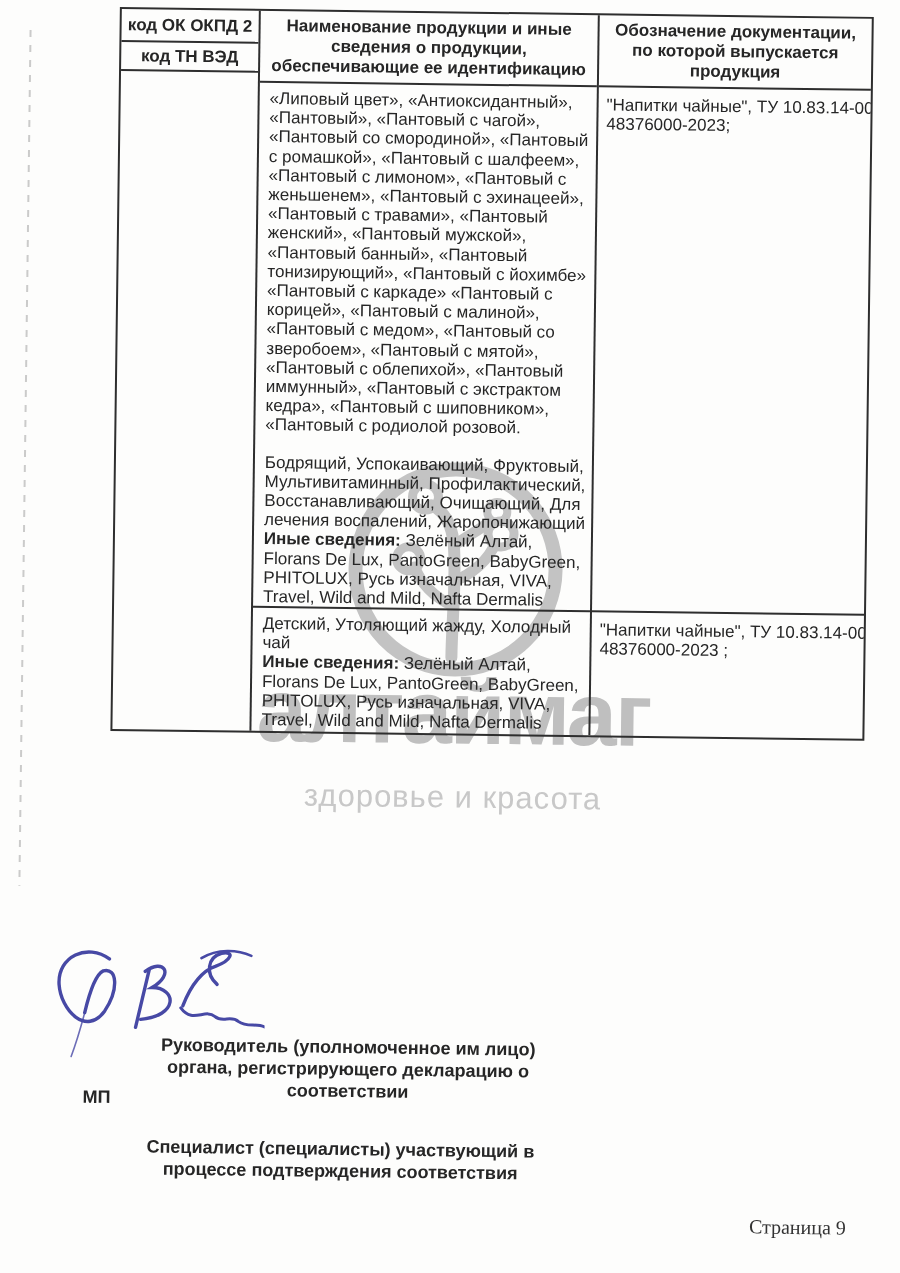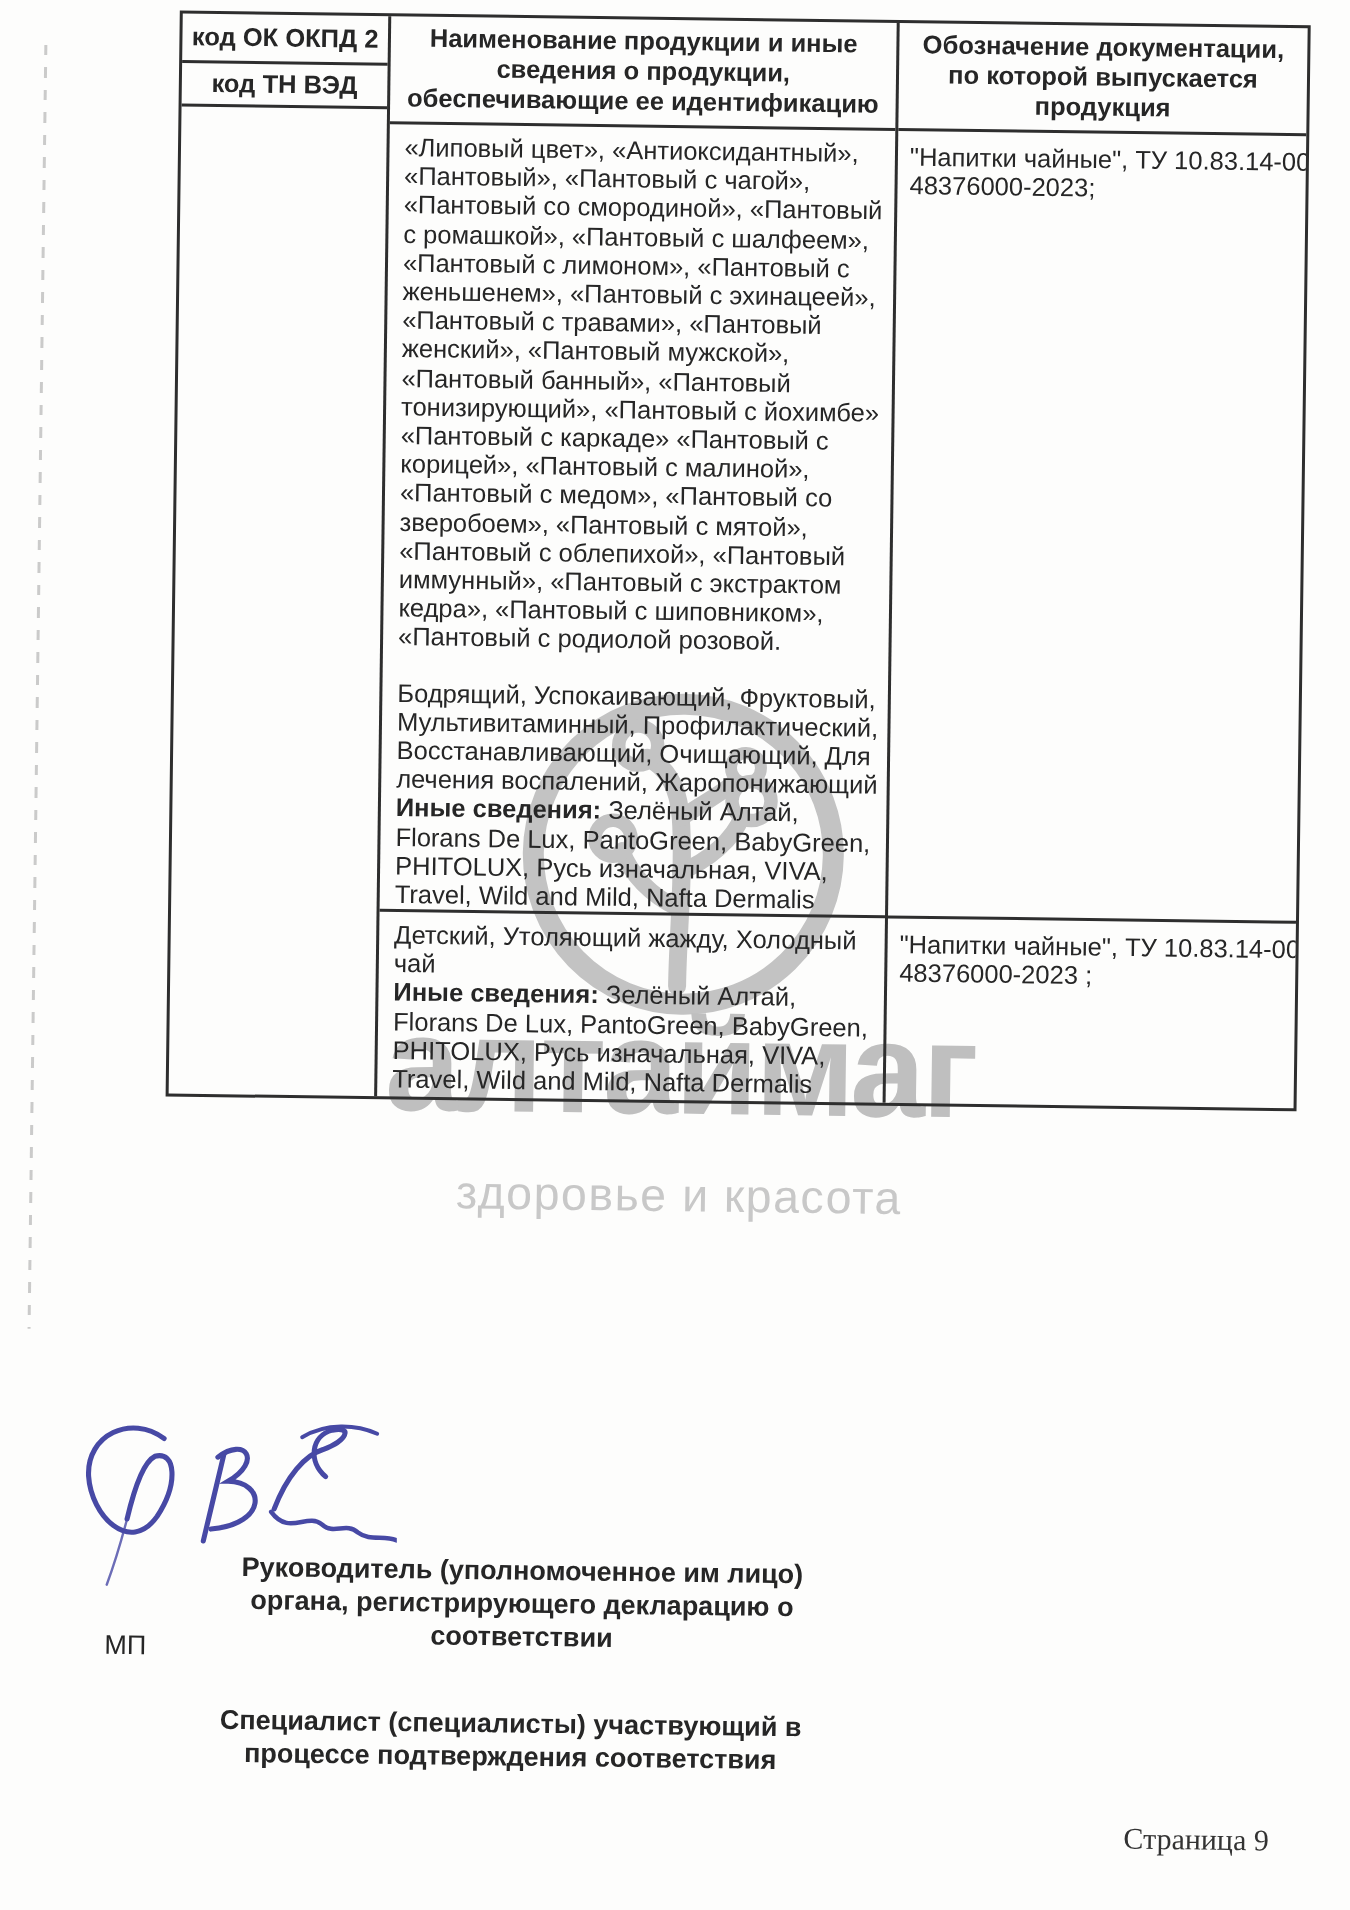--- a/index.html
+++ b/index.html
@@ -53,21 +53,21 @@
     padding:6px 2px 0 10px;white-space:nowrap;overflow:hidden;
   }
   .bcell.r1{height:525px;border-bottom:2px solid #2e2e2e;}
   .bcell.r2{height:121px;}
   .bcell .para{margin:0 0 18px 0;}
   .bcell .para:last-child{margin-bottom:0;}
   .tcol-3 .bcell{padding:8px 2px 0 8px;}
 
   
   .signature{position:absolute;left:58px;top:948px;z-index:3;}
-  .mp{position:absolute;left:84px;top:1092px;font-weight:400;font-size:18px;}
+  .mp{position:absolute;left:97px;top:1092px;font-weight:700;font-size:18px;}
   .role-head{
     position:absolute;left:172px;top:1038px;width:380px;
     text-align:center;font-weight:700;font-size:18px;line-height:22px;
   }
   .role-spec{
     position:absolute;left:158px;top:1140px;width:395px;
     text-align:center;font-weight:700;font-size:18px;line-height:22px;
   }
   .page-num{
     position:absolute;left:765px;top:1212px;

